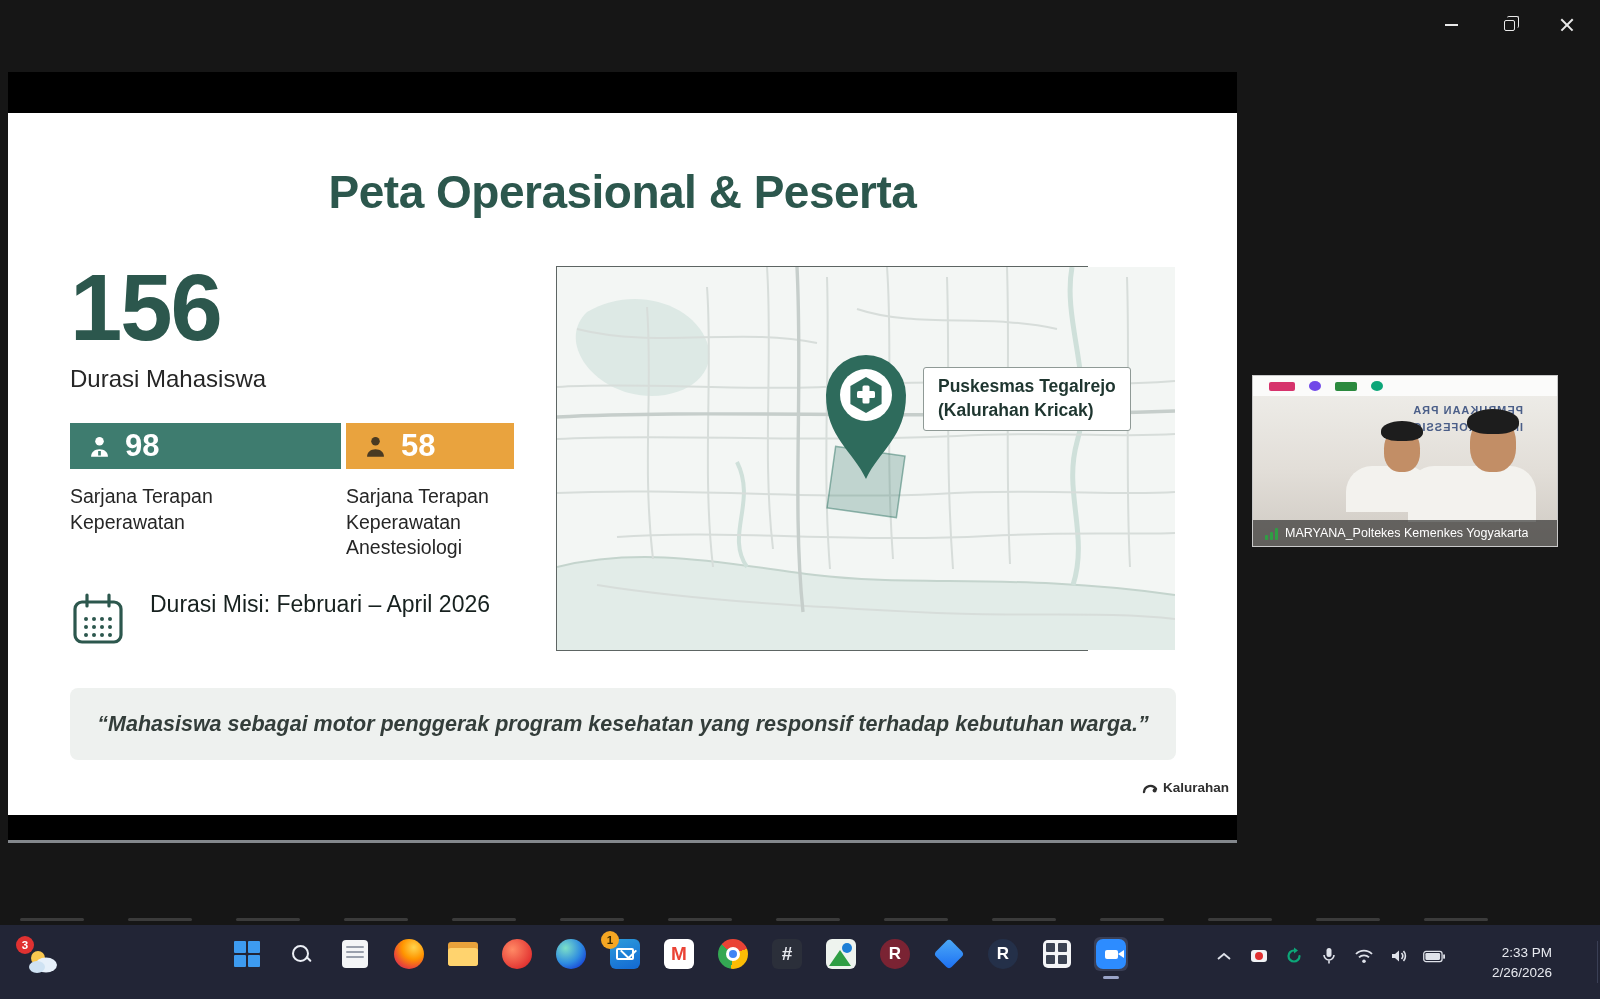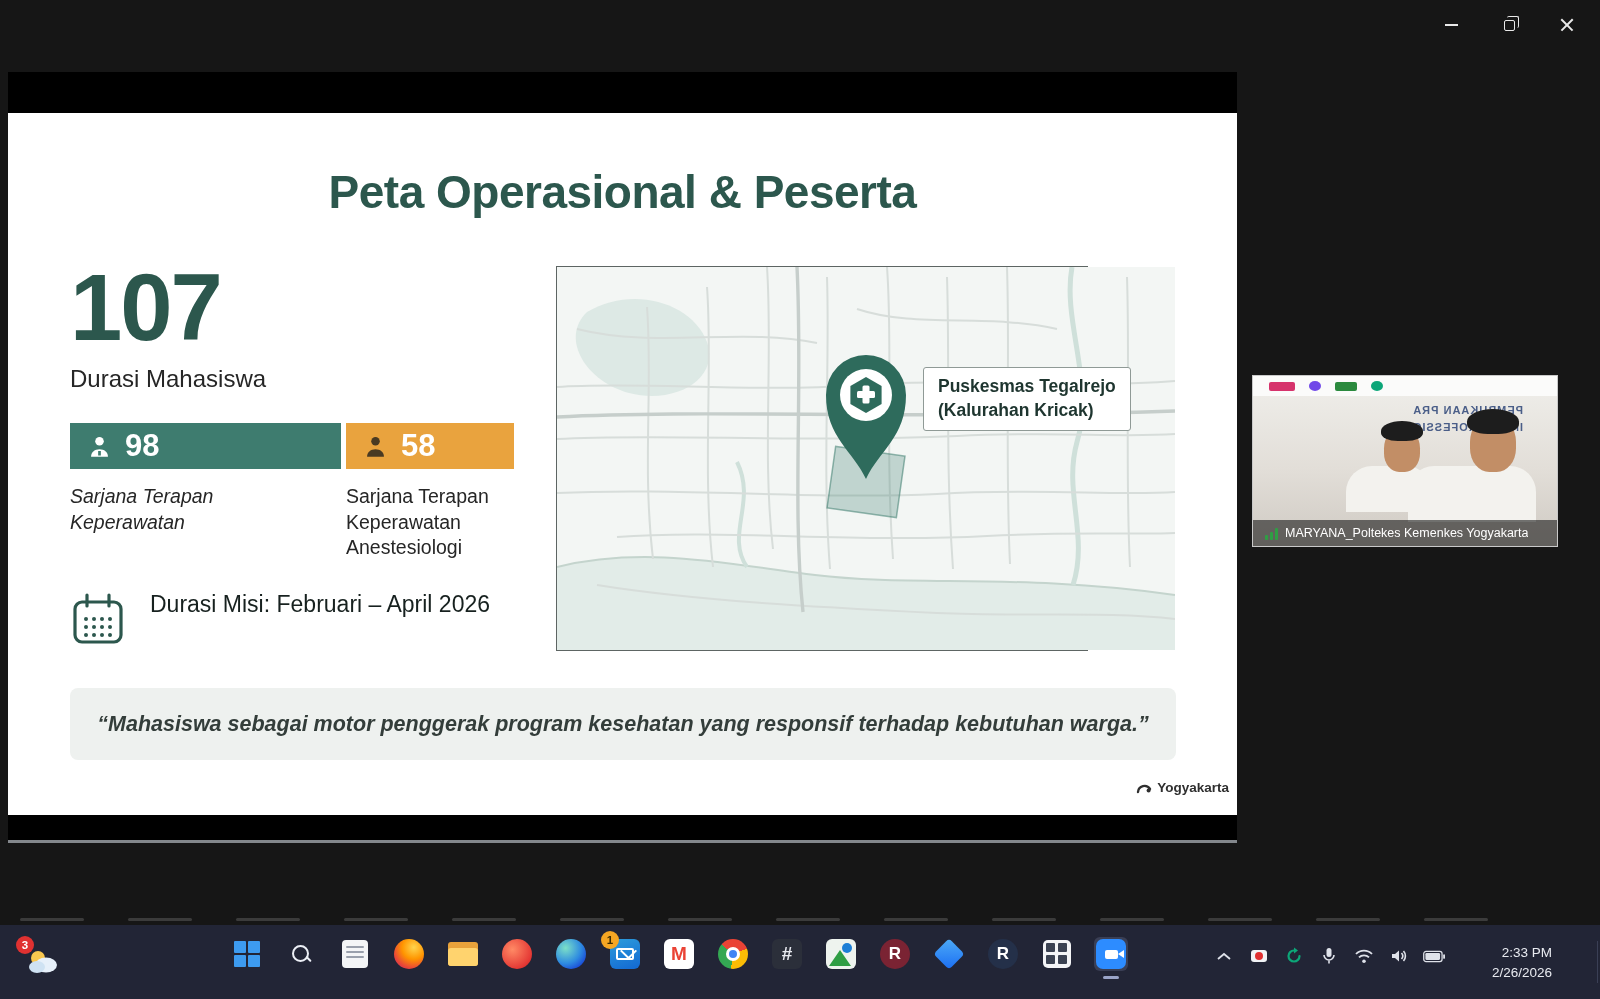--- a/index.html
+++ b/index.html
@@ -31,21 +31,21 @@
   .total-label { position:absolute; left:62px; top:252px; font-size:24px; color:#262626; }
 
   .stats { position:absolute; left:62px; top:310px; display:flex; gap:5px; }
   .stat-col1 { width:271px; }
   .stat-col2 { width:168px; }
   .stat-head { height:46px; display:flex; align-items:center; gap:12px; padding-left:16px; }
   .stat-head-teal { background:#3e7c6f; }
   .stat-head-orange { background:#e9a33e; }
   .stat-value { font-size:31px; font-weight:700; color:#ffffff; }
   .stat-body { padding-top:15px; font-size:19.5px; color:#262626; line-height:1.32; }
-  .stat-col1 .stat-body { width:225px;font-style:italic; }
+  .stat-col1 .stat-body { width:225px; }
   .stat-col2 .stat-body { width:160px; }
 
   .calendar-row { position:absolute; left:62px; top:478px; display:flex; align-items:flex-start; gap:24px; }
   .duration-text { font-size:23px; color:#17211f; font-weight:500; }
 
   .map { position:absolute; left:548px; top:153px; width:532px; height:385px; background:#f3f6f4; border:1px solid #5d6563; }
   .map svg { display:block; }
   .map-label { position:absolute; left:366px; top:100px; width:208px; height:64px; background:#ffffff; border:1px solid #8f9a96; border-radius:3px; display:flex; flex-direction:column; justify-content:center; padding-left:14px; font-size:17.5px; font-weight:700; color:#1e352f; line-height:1.35; }
 
   .quote { position:absolute; left:62px; top:575px; width:1106px; height:72px; background:#eef1ef; border-radius:8px; display:flex; align-items:center; justify-content:center; font-size:21.5px; font-style:italic; font-weight:600; color:#333d3a; }
@@ -146,21 +146,21 @@
         <span class="wc-x"></span>
       </button>
   </div>
 
   <div class="presentation">
     <div class="bar-top"></div>
     <div class="slide">
 
       <div class="slide-title">Peta Operasional &amp; Peserta</div>
 
-      <div class="big-number">107</div>
+      <div class="big-number">156</div>
       <div class="total-label">Durasi Mahasiswa</div>
 
       <div class="stats">
         <div class="stat-col1">
           <div class="stat-head stat-head-teal">
             <svg width="27" height="27" viewBox="0 0 24 24">
                 <circle cx="12" cy="7.4" r="3.8" fill="#ffffff"></circle>
                 <path d="M4.5 21c0-4.2 3.4-6.6 7.5-6.6s7.5 2.4 7.5 6.6z" fill="#ffffff"></path>
                 <rect x="10.8" y="16" width="2.4" height="4" fill="#3e7c6f"></rect>
               </svg>
@@ -252,21 +252,21 @@
         </div>
       </div>
 
       <div class="quote">“Mahasiswa sebagai motor penggerak program kesehatan yang responsif terhadap kebutuhan warga.”</div>
 
       <div class="watermark">
         <svg width="16" height="16" viewBox="0 0 16 16">
           <path d="M2 13 A6.5 6.5 0 0 1 14 10" fill="none" stroke="#2f2f2f" stroke-width="2.4" stroke-linecap="round"></path>
           <circle cx="12.6" cy="11.6" r="2" fill="#2f2f2f"></circle>
         </svg>
-        <span>Yogyakarta</span>
+        <span>Kalurahan</span>
       </div>
 
     </div>
     <div class="bar-bottom"></div>
   </div>
 
   <div class="video">
     <div class="mirror-text">
       <div>PEMBUKAAN PRA</div>
       <div>INTERPROFESSION</div>

